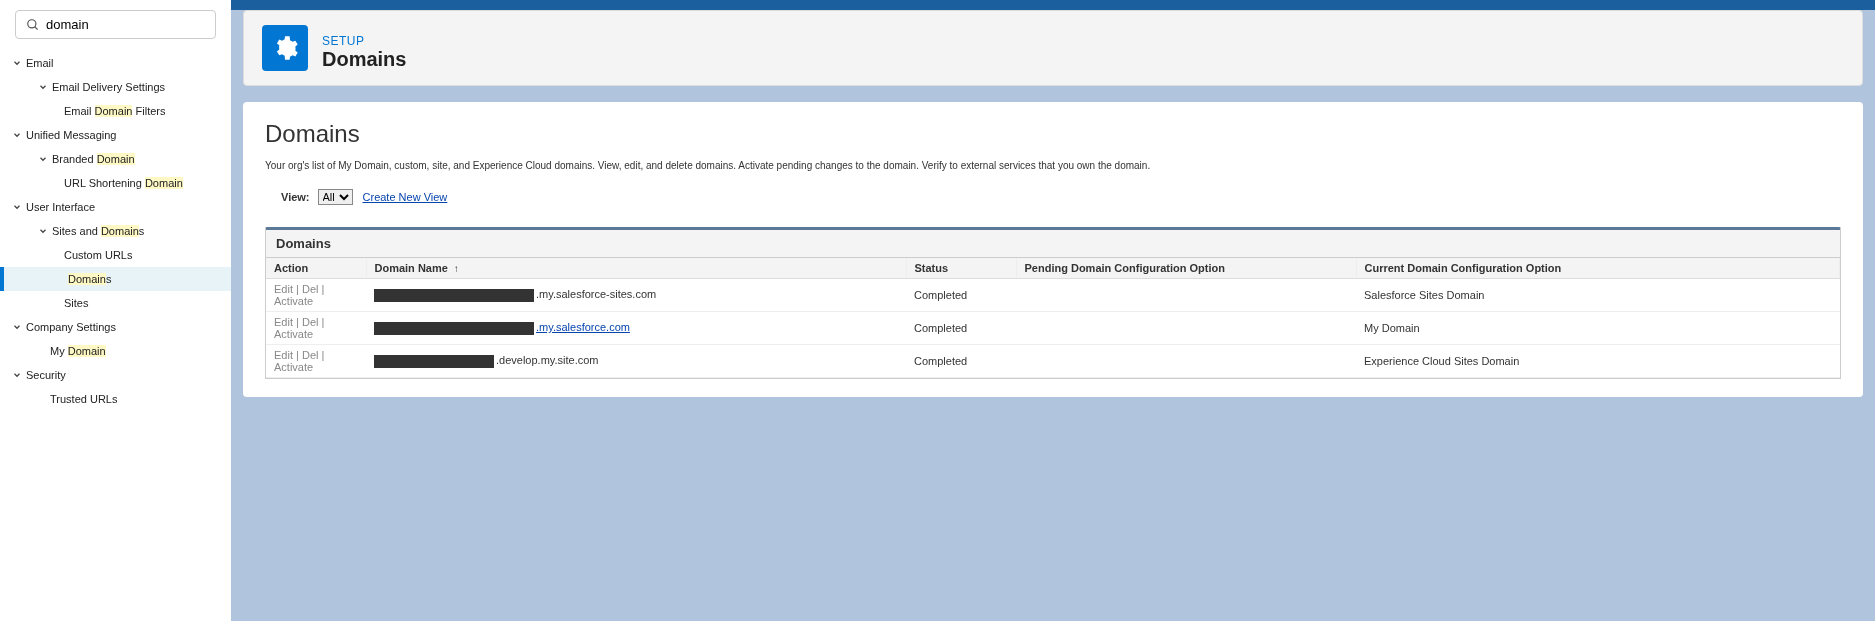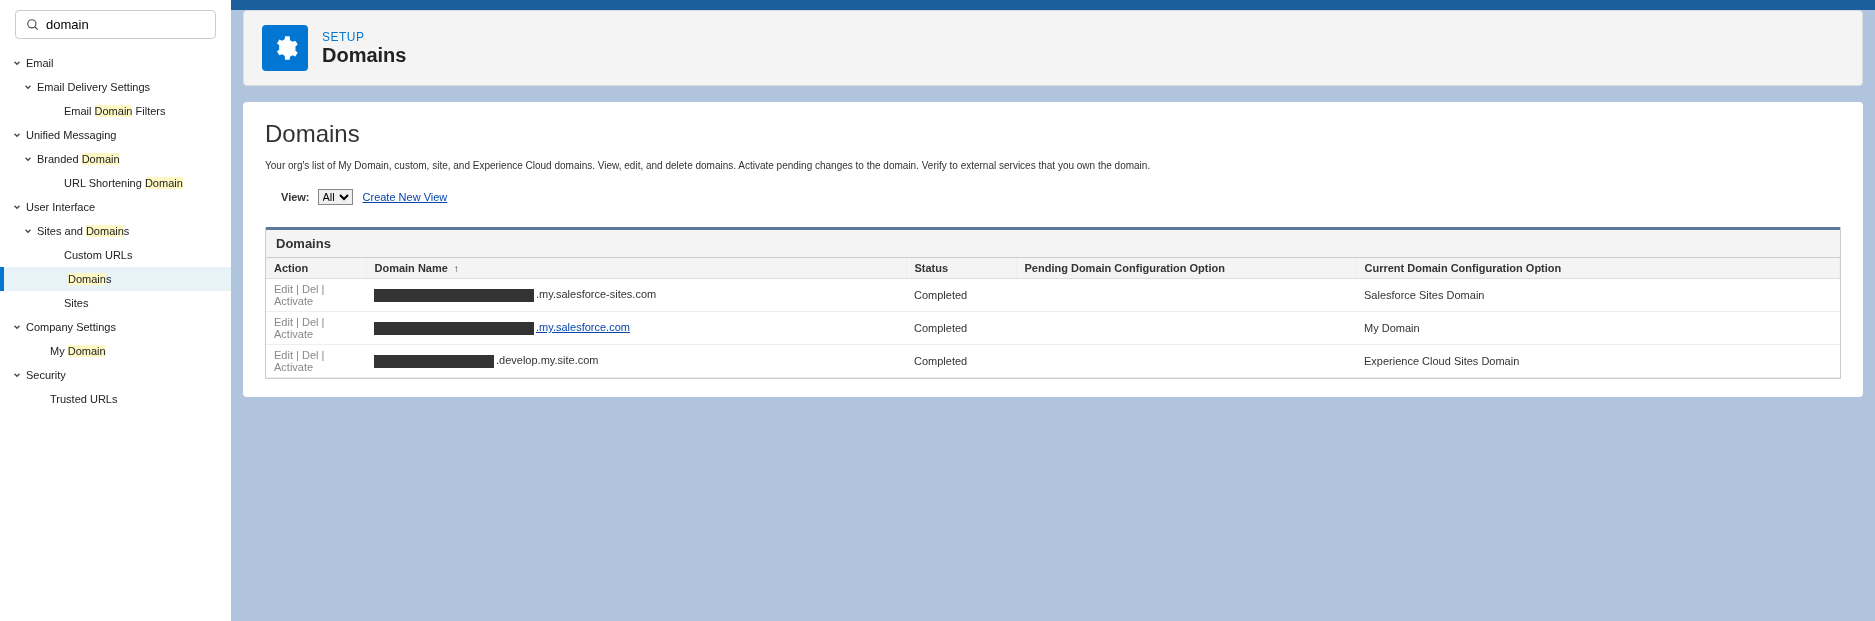--- a/index.html
+++ b/index.html
@@ -6,30 +6,30 @@
 body { font-family: -apple-system, BlinkMacSystemFont, "Segoe UI", Arial, sans-serif; font-size: 13px; color: #333; background: #fff; width: 1875px; height: 621px; overflow: hidden; }
 .app { display: flex; height: 621px; }
 .sidebar { width: 231px; background: #fff; padding: 10px 0 0 0; }
 .search-box { margin: 0 15px 12px 15px; border: 1px solid #ccc; border-radius: 4px; display: flex; align-items: center; padding: 6px 10px; }
 .search-box svg { flex-shrink: 0; }
 .search-box input { border: none; outline: none; font-size: 13px; margin-left: 6px; width: 100%; background: transparent; }
 .tree { list-style: none; }
 .tree-item { display: flex; align-items: center; padding: 6px 0 6px 8px; cursor: pointer; font-size: 11px; color: #222; }
 .tree-item .chev { width: 18px; display: flex; justify-content: center; color: #555; }
 .tree-item.level-0 { padding-left: 8px; }
-.tree-item.level-1 { padding-left: 19px; }
+.tree-item.level-1 { padding-left: 34px; }
 .tree-item.level-2 { padding-left: 64px; align-items: flex-end; }
 .tree-item.leaf.level-2 { padding-left: 64px; }
 .tree-item.leaf.level-1 { padding-left: 50px; }
 .tree-item.selected { background: #e8f3f8; border-left: 4px solid #0176d3; padding-left: 60px; }
 .hl { background: #fdf8c4; }
 .chev svg { transition: transform .1s; }
 .main { flex: 1; background: #b0c4de; position: relative; overflow: hidden; }
 .topstrip { height: 10px; background: #1b5f9e; }
-.header-card { margin: 0 12px; background: #f4f4f4; border: 1px solid #ddd; border-radius: 4px; display: flex; align-items: center; padding: 14px 18px; }
+.header-card { margin: 0 12px; background: #f4f4f4; border: 1px solid #ddd; border-radius: 4px; display: flex; align-items: flex-end; padding: 14px 18px; }
 .gear-box { width: 46px; height: 46px; background: #0176d3; border-radius: 4px; display: flex; align-items: center; justify-content: center; margin-right: 14px; }
 .header-text .setup-label { font-size: 12px; color: #0176d3; letter-spacing: .5px; }
 .header-text .page-title { font-size: 20px; font-weight: 700; color: #222; }
 .content-panel { margin: 16px 12px 0 12px; background: #fff; border-radius: 4px; padding: 18px 22px; }
 .content-panel h1 { font-size: 24px; font-weight: 400; margin-bottom: 12px; }
 .desc { font-size: 10px; color: #333; margin-bottom: 18px; }
 .view-row { display: flex; align-items: center; font-size: 11px; margin-bottom: 22px; margin-left: 16px; }
 .view-row .vlabel { font-weight: 700; margin-right: 8px; }
 .view-row select { font-size: 11px; margin-right: 10px; border: 1px solid #888; }
 .view-row a { color: #0645ad; text-decoration: underline; font-size: 11px; }

